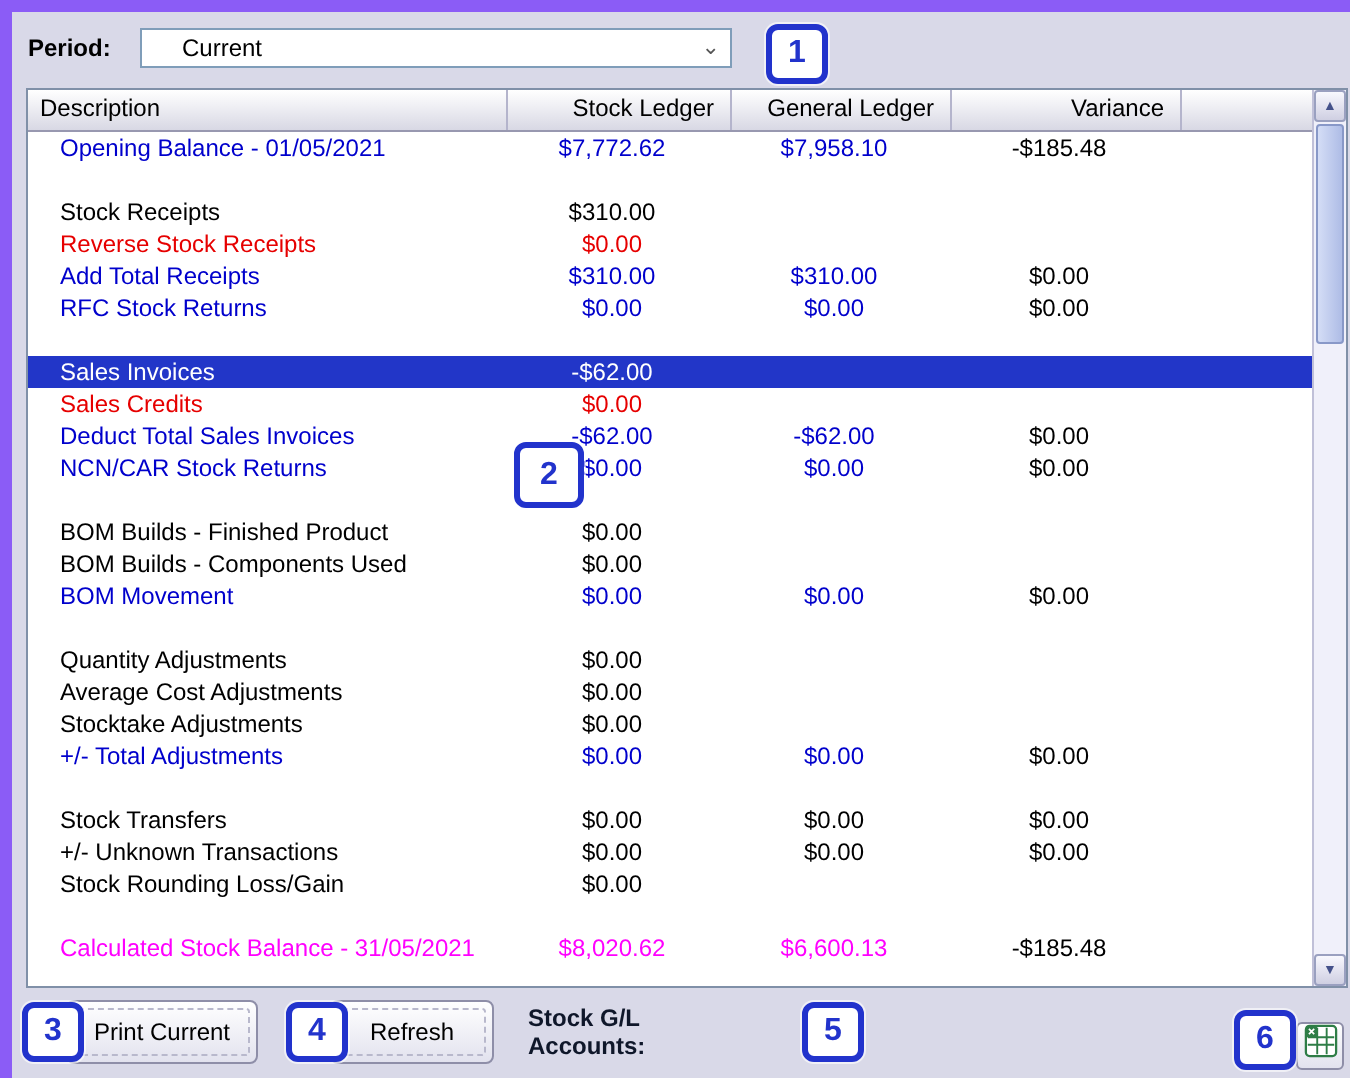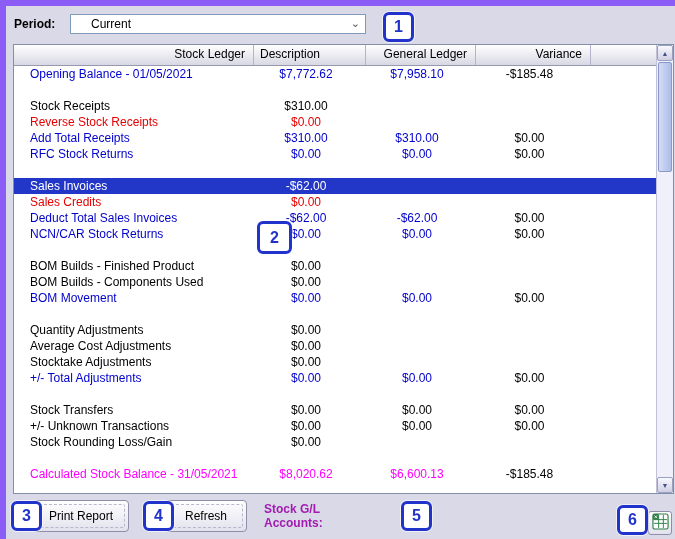--- a/index.html
+++ b/index.html
@@ -52,21 +52,21 @@
   .sb-space{flex:1;}
   
   .btn{
     position:absolute;height:32px;border:1px solid #8e8ea8;border-radius:4px;
     background:linear-gradient(#ffffff,#e2e2ee);font-size:12px;color:#000;cursor:pointer;
     font-family:"Liberation Sans","DejaVu Sans",sans-serif;
   }
   .btn::after{content:"";position:absolute;inset:3px;border:1px dashed #b8b8cc;border-radius:2px;pointer-events:none;}
   .btn-print{left:27px;top:494px;width:96px;}
   .btn-refresh{left:159px;top:494px;width:82px;}
-  .gl-label{position:absolute;left:258px;top:496px;font-size:12px;font-weight:bold;color:#a21caf;line-height:14px;}
+  .gl-label{position:absolute;left:258px;top:496px;font-size:12px;font-weight:bold;color:#0f172a;line-height:14px;}
   .gl-value{position:absolute;left:322px;top:531px;font-size:15px;font-weight:bold;color:#000;}
   .gl-value .sep{margin-left:14px;}
   .excel-btn{
     position:absolute;left:642px;top:505px;width:22px;height:22px;background:linear-gradient(#ffffff,#e2e2ee);
     border:1px solid #8e8ea8;border-radius:3px;display:flex;align-items:center;justify-content:center;cursor:pointer;
   }
   
   .callout{
     position:absolute;width:25px;height:24px;background:#ffffff;border:3px solid #2233cc;border-radius:6px;
     color:#2233cc;font-weight:bold;font-size:16px;display:flex;align-items:center;justify-content:center;
@@ -88,22 +88,22 @@
     <span class="period-label">Period:</span>
     <div class="dropdown">
       <span>Current</span>
       <span class="chev">⌄</span>
     </div>
   </div>
 
   <div class="table-area">
     <div class="grid">
       <div class="grid-header">
+        <div class="hcell desc">Description</div>
         <div class="hcell num">Stock Ledger</div>
-        <div class="hcell desc">Description</div>
         <div class="hcell num">General Ledger</div>
         <div class="hcell num">Variance</div>
         <div class="hcell fill"></div>
       </div>
       <div class="grid-body" id="grid-body">
           <div class="grid-row">
             <div class="cell desc c-blue">Opening Balance - 01/05/2021</div>
             <div class="cell num c-blue">$7,772.62</div>
             <div class="cell num c-blue">$7,958.10</div>
             <div class="cell num c-black">-$185.48</div>
@@ -251,21 +251,21 @@
         </div>
     </div>
     <div class="scrollbar">
       <div class="sb-btn">▲</div>
       <div class="sb-thumb"></div>
       <div class="sb-space"></div>
       <div class="sb-btn">▼</div>
     </div>
   </div>
 
-  <button class="btn btn-print">Print Report</button>
+  <button class="btn btn-print">Print Current</button>
   <button class="btn btn-refresh">Refresh</button>
   <div class="gl-label">
     <div>Stock G/L</div>
     <div>Accounts:</div>
   </div>
   <div class="gl-value">
     <span>1400</span><span class="sep">/</span>
   </div>
   <div class="excel-btn">
     <span>

